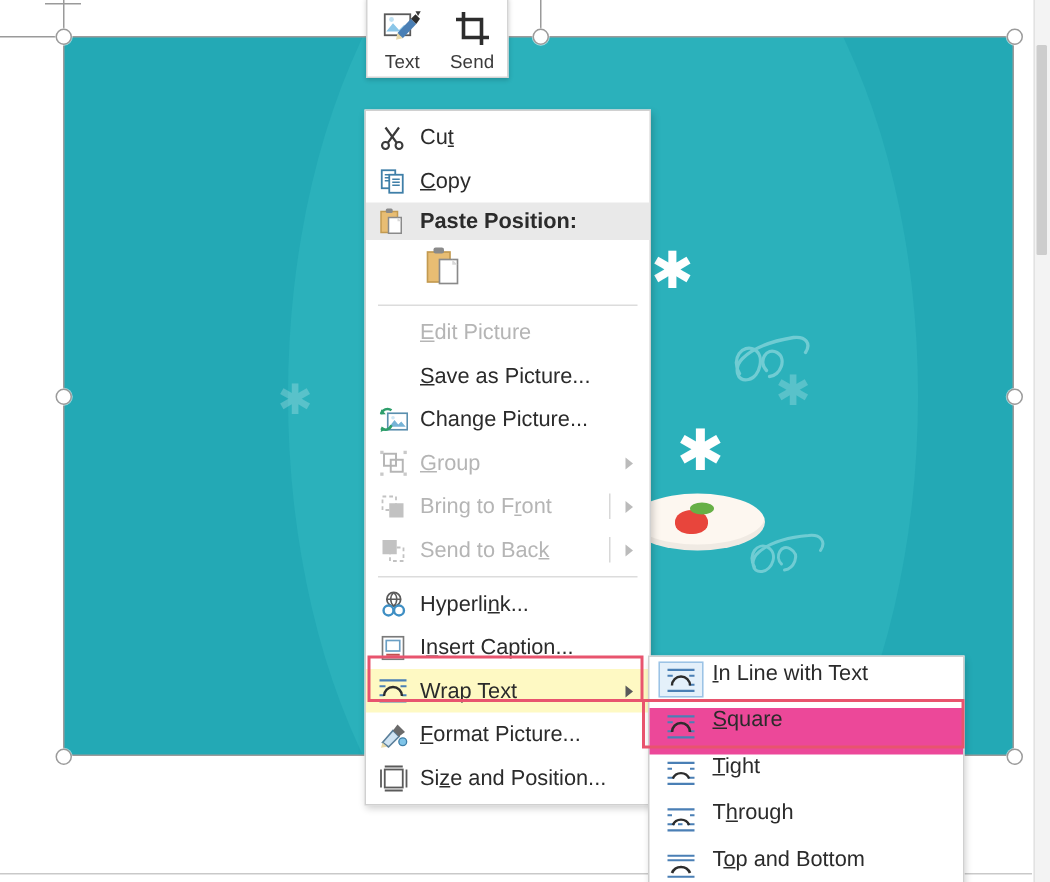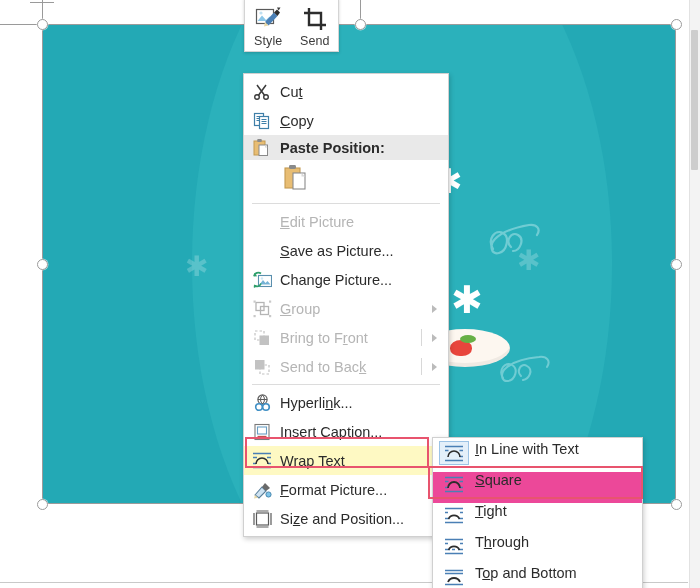--- a/index.html
+++ b/index.html
@@ -131,21 +131,21 @@
   .mt-label {
     font-size: 12.5px;
     color: #3b3b3b;
     letter-spacing: .1px;
   }
 
   
   .ctx-menu {
     position: absolute;
     left: 243px; top: 73px;
-    width: 206px;
+    width: 191px;
     background: #ffffff;
     border: 1px solid #d0d0d0;
     box-shadow: 1px 2px 5px rgba(0,0,0,.20);
     padding: 3px 0 3px 0;
     z-index: 20;
   }
   .ctx-item {
     position: relative;
     height: 29px;
     display: flex;
@@ -301,21 +301,21 @@
         <svg width="26" height="24" viewBox="0 0 26 24">
           <rect x="1.5" y="2.5" width="17" height="14" fill="#ffffff" stroke="#5a5a5a" stroke-width="1.2"></rect>
           <path d="M2.5 14 L7 8.5 L11 13 L14.5 9.5 L17.5 14 Z" fill="#8ac6e8"></path>
           <circle cx="6" cy="6" r="1.6" fill="#bfe0f2"></circle>
           <path d="M10 15 L19 5.5 L22.5 9 L13.5 18.5 Z" fill="#4a7fb5"></path>
           <path d="M19 5.5 L22 2.5 L25 5.5 L22.5 9 Z" fill="#2d2d2d"></path>
           <path d="M10 15 L9 19.5 L13.5 18.5 Z" fill="#e8d9a8"></path>
           <path d="M22 0.5 L25.5 0.5 L23.7 3.6 Z" fill="#3a3a3a"></path>
         </svg>
       </div>
-      <div class="mt-label">Style</div>
+      <div class="mt-label">Text</div>
     </div>
     <div class="mt-btn">
       <div class="mt-icon">
         <svg width="24" height="24" viewBox="0 0 24 24">
           <path d="M6 1 L6 18 L23 18" fill="none" stroke="#2d2d2d" stroke-width="2.4"></path>
           <path d="M1 6 L18 6 L18 23" fill="none" stroke="#2d2d2d" stroke-width="2.4"></path>
         </svg>
       </div>
       <div class="mt-label">Send</div>
     </div>

